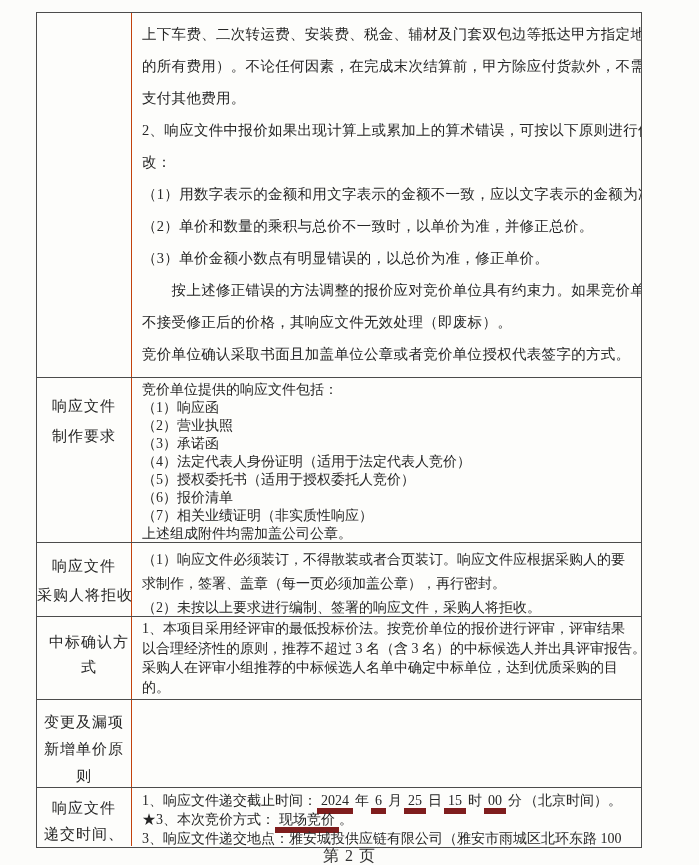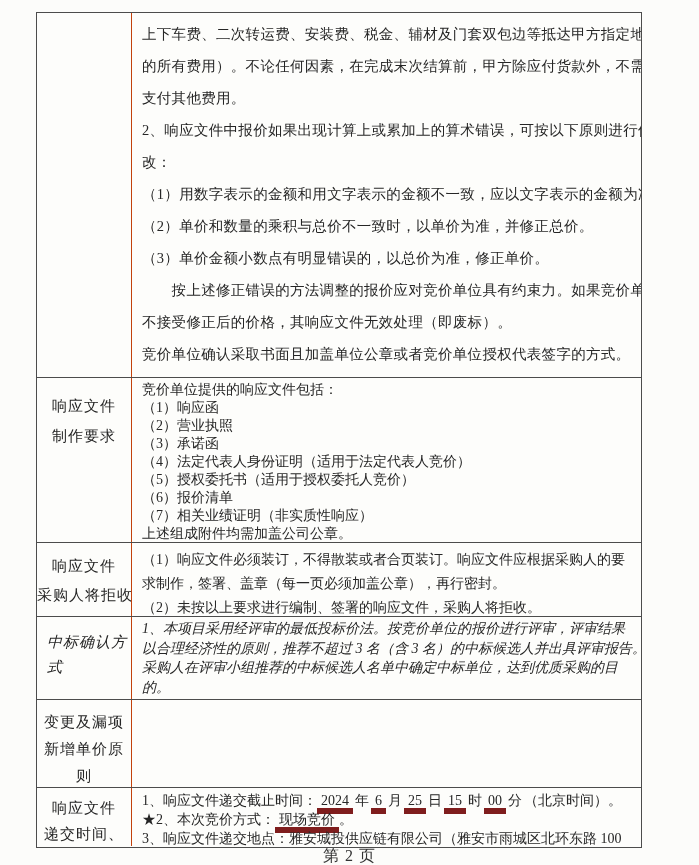--- a/index.html
+++ b/index.html
@@ -45,26 +45,26 @@
     flex: 1 1 auto;
     overflow: hidden;
     padding-left: 10px;
     padding-right: 4px;
     font-size: 14px;
   }
   
   .r1 .content-cell { padding-top: 5px; line-height: 32px; font-size: 14.5px; letter-spacing: 0.3px; }
   .r2 .content-cell { padding-top: 3px; line-height: 18px; }
   .r3 .content-cell { padding-top: 5px; line-height: 24px; }
-  .r4 .content-cell { padding-top: 2px; line-height: 19.5px; font-style: italic; }
+  .r4 .content-cell { padding-top: 2px; line-height: 19.5px; }
   .r5 .content-cell { padding-top: 9px; line-height: 19px; }
   .r6 .content-cell { padding-top: 3px; line-height: 19px; }
   .r2 .label-cell { padding-top: 13px; line-height: 30px; }
   .r3 .label-cell { padding-top: 9px; line-height: 29px; }
-  .r4 .label-cell { padding-top: 13px; line-height: 25px; text-align: left; padding-left: 10px; font-style: italic; }
+  .r4 .label-cell { padding-top: 13px; line-height: 25px; text-align: center; padding-left: 10px; }
   .r5 .label-cell { padding-top: 9px; line-height: 27px; }
   .r6 .label-cell { padding-top: 7px; line-height: 26px; }
   .tline { white-space: nowrap; }
   .u {
     border-bottom: 6px solid #7f1d1d;
     padding: 0 4px;
   }
   .unit { margin: 0 2px; }
   .page-footer {
     position: absolute;
@@ -153,20 +153,20 @@
       </div>
   </div>
 
   <div class="trow r6">
     <div class="label-cell">
         <div class="tline">响应文件</div>
         <div class="tline">递交时间、</div>
       </div>
     <div class="content-cell">
       <div class="tline"><span>1、响应文件递交截止时间：</span><span class="u">2024</span><span class="unit">年</span><span class="u">6</span><span class="unit">月</span><span class="u">25</span><span class="unit">日</span><span class="u">15</span><span class="unit">时</span><span class="u">00</span><span class="unit">分</span><span>（北京时间）。</span></div>
-      <div class="tline"><span>★2、本次竞价方式：</span><span class="u">现场竞价</span><span>。</span></div>
+      <div class="tline"><span>★3、本次竞价方式：</span><span class="u">现场竞价</span><span>。</span></div>
       <div class="tline">3、响应文件递交地点：雅安城投供应链有限公司（雅安市雨城区北环东路 100</div>
     </div>
   </div>
 
 </div>
 
 <div class="page-footer">第 2 页</div>
 
 </body></html>

